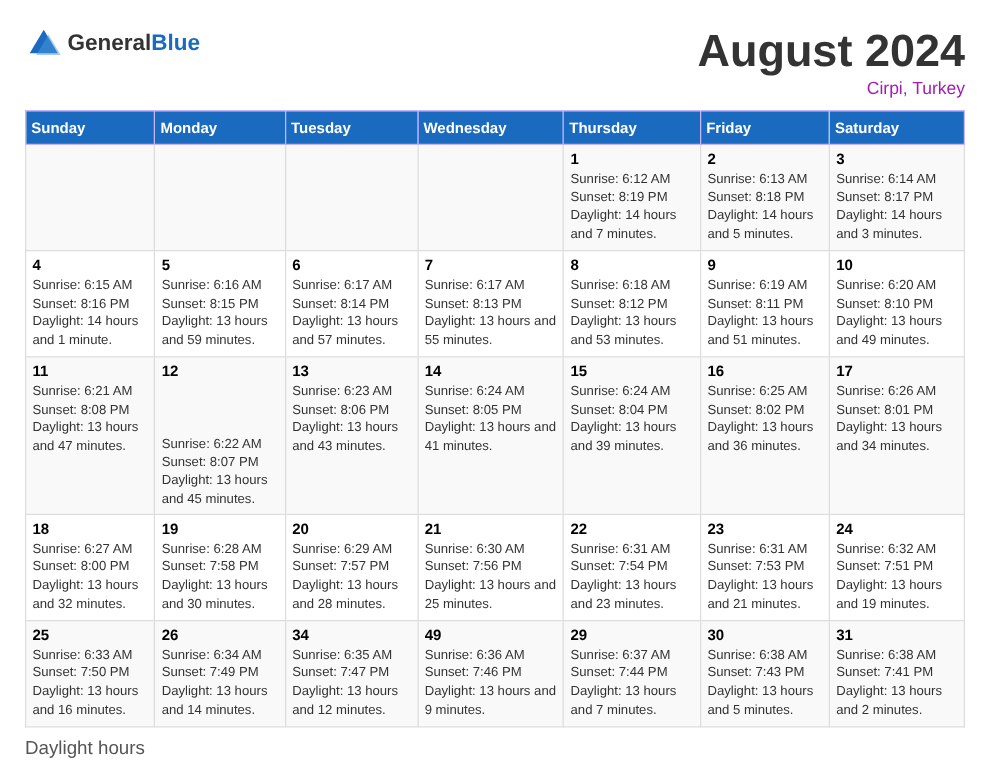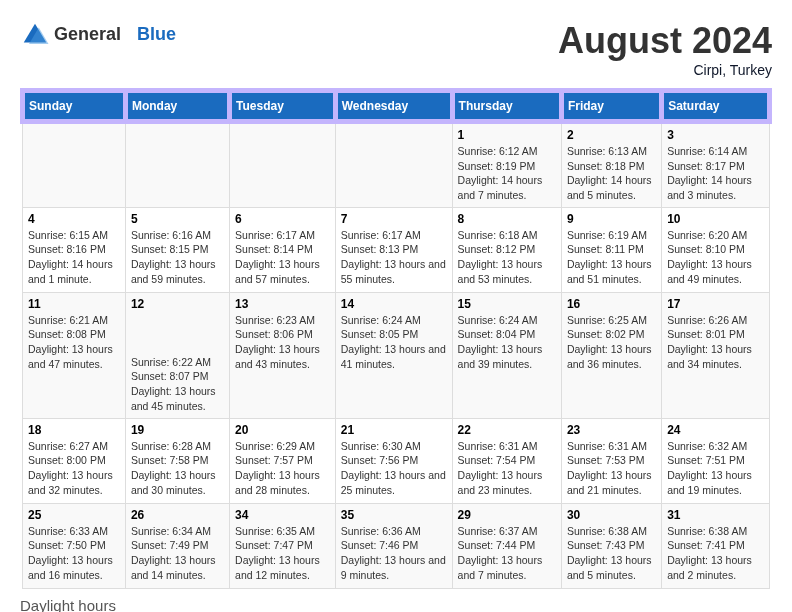--- a/index.html
+++ b/index.html
@@ -28,54 +28,53 @@
     }
     .logo-general {
       font-size: 18px;
       font-weight: bold;
       color: #333;
     }
     .logo-blue {
       font-size: 18px;
       font-weight: bold;
       color: #1a6bbf;
-      margin-left: 16px;
     }
     .logo-icon {
       width: 30px;
       height: 30px;
     }
     .title-block {
       text-align: right;
     }
     .month-year {
       font-size: 36px;
       font-weight: bold;
       color: #333;
       margin-left: 28px;
     }
     .location {
       font-size: 14px;
-      color: #0f172a;
+      color: #a21caf;
     }
     table {
       width: 100%;
       border-collapse: collapse;
       font-size: 11px;
     }
     thead tr {
       background-color: #1a6bbf;
       color: #fff;
     }
     thead th {
       padding: 6px 4px;
       text-align: left;
       font-weight: bold;
       font-size: 12px;
-      border: 5px solid #c4b5fd;
+      border: 1px solid #c4b5fd;
     }
     tbody tr {
       vertical-align: top;
     }
     tbody td {
       border: 1px solid #ddd;
       padding: 4px 5px;
       vertical-align: top;
       min-height: 80px;
       height: 85px;
@@ -306,21 +305,21 @@
 Sunset: 7:49 PM
 Daylight: 13 hours and 14 minutes.</div>
         </td>
         <td>
           <span class="day-num">34</span>
           <div class="day-info" style="white-space: pre-line;">Sunrise: 6:35 AM
 Sunset: 7:47 PM
 Daylight: 13 hours and 12 minutes.</div>
         </td>
         <td>
-          <span class="day-num">35</span>
+          <span class="day-num">49</span>
           <div class="day-info" style="white-space: pre-line;">Sunrise: 6:36 AM
 Sunset: 7:46 PM
 Daylight: 13 hours and 9 minutes.</div>
         </td>
         <td>
           <span class="day-num">29</span>
           <div class="day-info" style="white-space: pre-line;">Sunrise: 6:37 AM
 Sunset: 7:44 PM
 Daylight: 13 hours and 7 minutes.</div>
         </td>

